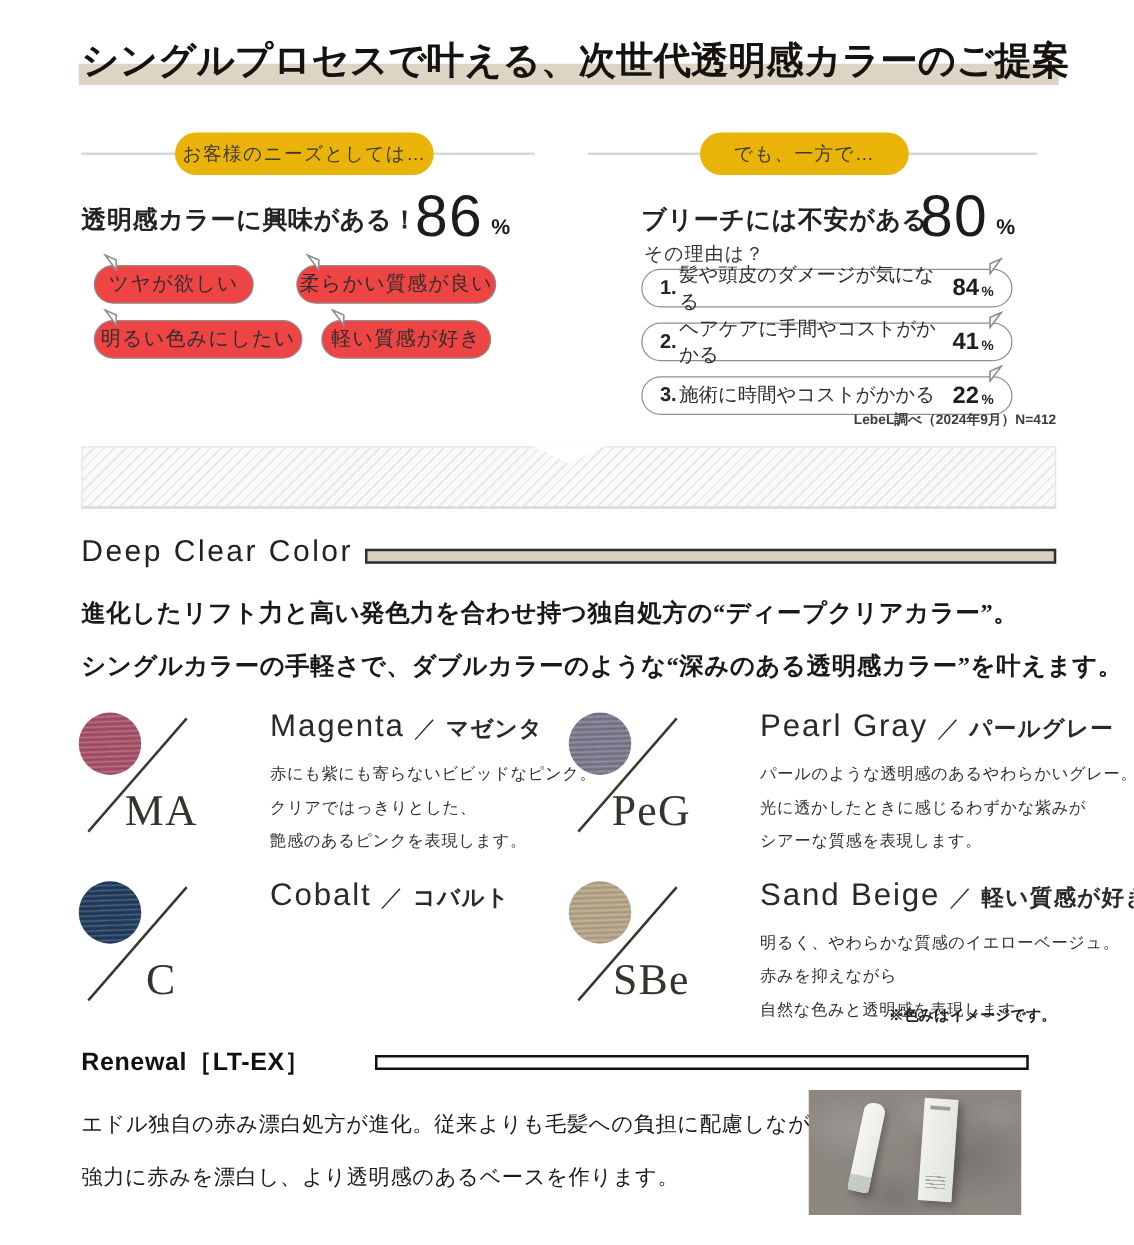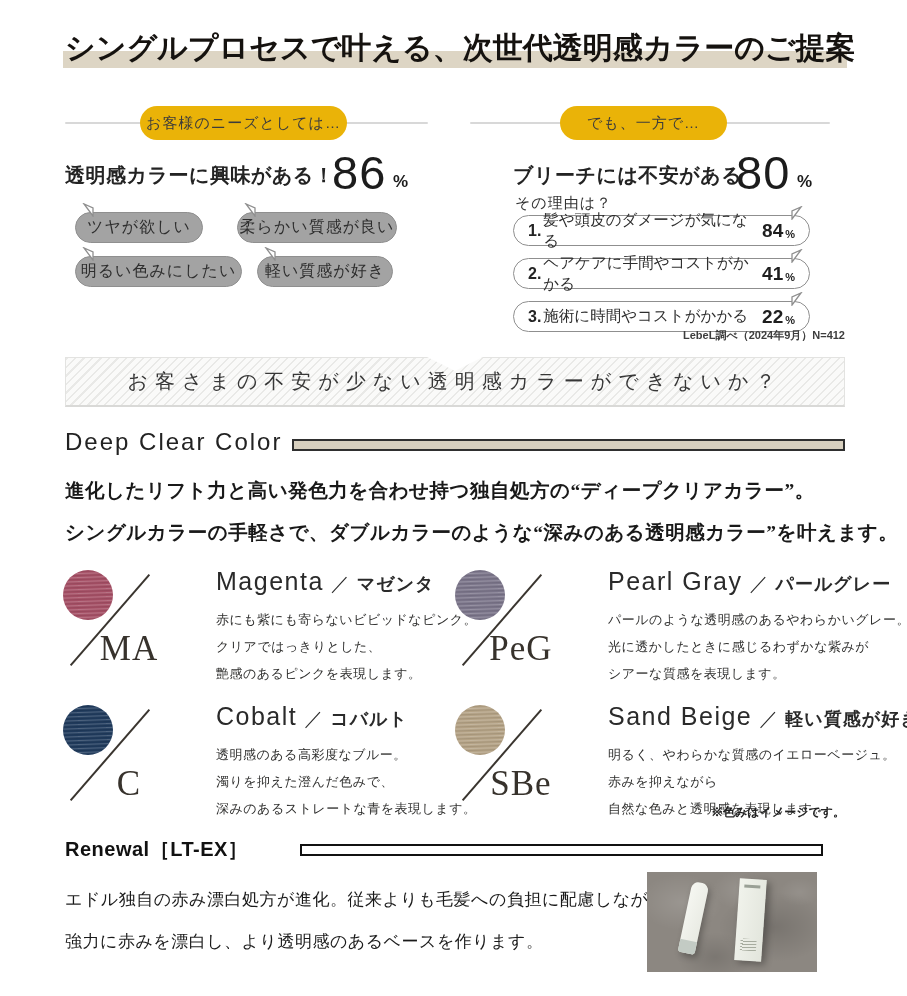--- a/index.html
+++ b/index.html
@@ -33,21 +33,21 @@
   .headline-concerns { left:513px; top:162px; }
   .bignum { position:absolute; font-size:47px; font-weight:300; color:#1c1c1c; letter-spacing:1px; }
   .bignum-needs { left:332px; top:145px; }
   .bignum-concerns { left:736px; top:145px; }
   .bigpct { position:absolute; font-size:17px; font-weight:bold; color:#1c1c1c; }
   .bigpct-needs { left:393px; top:172px; }
   .bigpct-concerns { left:797px; top:172px; }
   .reason-label { position:absolute; left:515px; top:194px; font-size:15px; color:#333; letter-spacing:1px; }
   
   .need-bubble {
-    position:absolute; height:31px; background:#a3a3a3; border:1.5px solid #8f8f8f; border-radius:16px;
+    position:absolute; height:31px; background:#ef4444; border:1.5px solid #8f8f8f; border-radius:16px;
     display:flex; align-items:center; justify-content:center;
     font-size:16px; color:#2e2e2e; letter-spacing:1px;
   }
   .nb0 { left:75px;  top:212px; width:128px; }
   .nb1 { left:237px; top:212px; width:160px; }
   .nb2 { left:75px;  top:256px; width:167px; }
   .nb3 { left:257px; top:256px; width:136px; }
   .tail { position:absolute; top:-10px; }
   .tail-left  { left:6px; }
   .tail-right { right:6px; }
@@ -223,21 +223,20 @@
       </svg>
     <span class="reason-no">3.</span>
     <span class="reason-text">施術に時間やコストがかかる</span>
     <span class="reason-val">22</span>
     <span class="reason-unit">%</span>
   </div>
   <div class="source-note">LebeL調べ（2024年9月）N=412</div>
 
   <div class="q-banner">
     <div class="q-banner-notch"></div>
-    <div class="q-banner-text">お客さまの不安が少ない透明感カラーができないか？</div>
   </div>
 
   <div class="dcc-heading">Deep Clear Color</div>
   <div class="dcc-bar"></div>
   <div class="lead lead1">進化したリフト力と高い発色力を合わせ持つ独自処方の“ディープクリアカラー”。</div>
   <div class="lead lead2">シングルカラーの手軽さで、ダブルカラーのような“深みのある透明感カラー”を叶えます。</div>
 
   <div class="color-item ci0">
     <div class="swatch" style="background-color: rgb(164, 78, 100);">
         <div class="hair"></div>
@@ -283,25 +282,20 @@
         <div class="hair"></div>
       </div>
     <div class="slash"></div>
     <div class="code">C</div>
     <div class="color-text">
       <div class="color-title">
         <span class="color-en">Cobalt</span>
         <span class="color-sep">／</span>
         <span class="color-ja">コバルト</span>
       </div>
-      <div class="color-desc">
-        <div>透明感のある高彩度なブルー。</div>
-        <div>濁りを抑えた澄んだ色みで、</div>
-        <div>深みのあるストレートな青を表現します。</div>
-      </div>
     </div>
   </div>
 
   <div class="color-item ci3">
     <div class="swatch" style="background-color: rgb(179, 161, 132);">
         <div class="hair"></div>
       </div>
     <div class="slash"></div>
     <div class="code">SBe</div>
     <div class="color-text">

